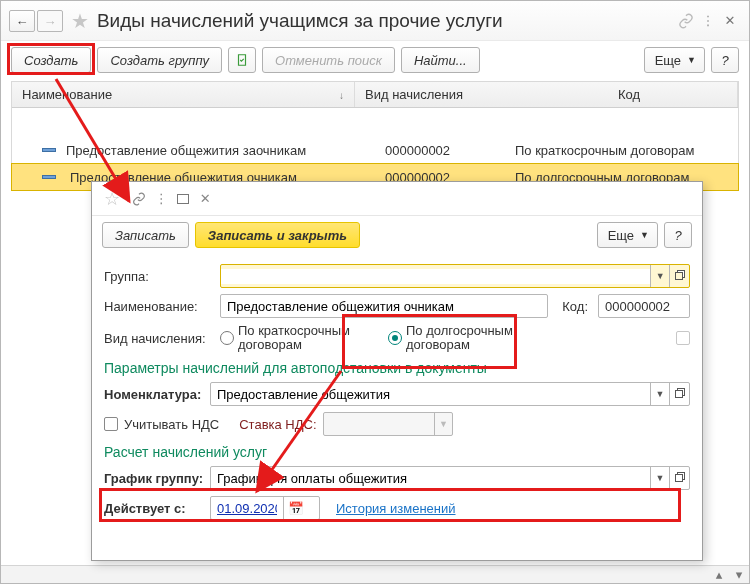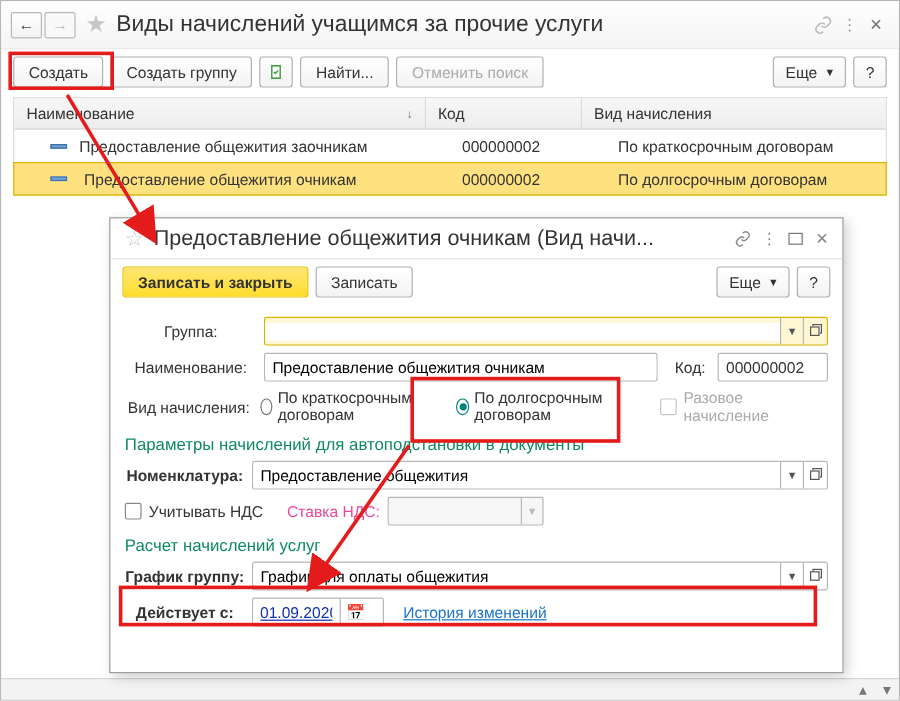--- a/index.html
+++ b/index.html
@@ -22,54 +22,54 @@
   .nav-btn{width:26px;height:22px;border:1px solid #b7b7b7;border-radius:2px;background:linear-gradient(#ffffff,#f2f2f2);margin-right:2px;display:flex;align-items:center;justify-content:center;color:#444;cursor:pointer;}
   .nav-btn.disabled{color:#bbb;background:#f9f9f9;}
   .star{color:#c7c7c7;margin:0 8px 0 6px;font-size:20px;}
   .title{font-size:19px;flex:1;}
   .title-icon{color:#999;width:22px;height:22px;display:flex;align-items:center;justify-content:center;cursor:pointer;}
   .title-icon.mute{color:#bbb;}
   .title-icon.close{color:#777;}
 
   
   .toolbar{display:flex;align-items:center;gap:6px;padding:6px 10px;}
-  .btn{height:26px;border:1px solid #b0b0b0;border-radius:3px;background:linear-gradient(#ffffff,#f3f3f3);padding:0 12px;cursor:pointer;display:flex;align-items:center;font-size:13px;color:#333;}
+  .btn{height:26px;border:1px solid #b0b0b0;border-radius:3px;background:linear-gradient(#ffffff,#f3f3f3);padding:0 12px;cursor:pointer;display:flex;align-items:center;font-size:13px;color:#333;font-style:italic;}
   .btn.icon-only{padding:0;width:28px;justify-content:center;}
   .btn.disabled{color:#aaa;}
   .btn.primary{background:linear-gradient(#ffe675,var(--yellow-btn));border-color:var(--yellow-btn-dark);font-weight:bold;}
   .tb-spacer{flex:1;}
   .select-dd{height:26px;border:1px solid #b0b0b0;border-radius:3px;background:linear-gradient(#fff,#f3f3f3);display:flex;align-items:center;padding:0 8px 0 10px;cursor:pointer;text-align:center;}
   .select-dd .caret{margin-left:6px;font-size:9px;}
 
   
   .grid{margin:2px 10px 0;border:1px solid #d9d9d9;}
   .grid-head{display:flex;background:linear-gradient(#f7f7f7,#ededed);border-bottom:1px solid #cfcfcf;height:26px;}
   .gh-cell{padding:5px 10px;font-size:13px;border-right:1px solid #dcdcdc;position:relative;}
   .gh1{width:343px;} .gh2{width:130px;} .gh3{flex:1;border-right:none;}
   .sort-arrow{position:absolute;right:10px;top:8px;font-size:10px;color:#777;}
-  .grid-row{display:flex;height:28px;align-items:center;font-size:13px;}
+  .grid-row{display:flex;height:28px;align-items:center;font-size:13px;margin-top:28px;}
   .grid-row.sel{background:var(--yellow-row);border:1px solid #d9b300;margin:-1px;}
   .gc1{width:343px;padding-left:30px;display:flex;align-items:center;}
   .gc2{width:130px;padding-left:30px;}
   .gc3{flex:1;padding-left:30px;}
   .row-glyph{width:14px;height:4px;background:#6ea0d8;margin-right:10px;box-shadow:0 0 0 1px #3d6fa4 inset;}
   .gtext{padding-left:4px;}
 
   
   .dialog{position:absolute;left:90px;top:180px;width:612px;height:380px;background:#fff;border:1px solid #9c9c9c;box-shadow:3px 3px 10px rgba(0,0,0,0.2);z-index:5;display:flex;flex-direction:column;}
   .dlg-title{display:flex;align-items:center;height:34px;padding:2px 6px;border-bottom:1px solid #e6e6e6;}
   .dlg-title .star{font-size:18px;}
   .dlg-title-text{font-size:18px;flex:1;white-space:nowrap;overflow:hidden;text-overflow:ellipsis;}
   .dlg-win-btn{width:22px;height:22px;display:flex;align-items:center;justify-content:center;color:#888;cursor:pointer;}
 
   .dlg-toolbar{display:flex;align-items:center;gap:6px;padding:6px 10px;}
   .dlg-body{padding:4px 12px 8px;flex:1;overflow:hidden;font-size:13px;}
 
   .form-row{display:flex;align-items:center;margin:6px 0;gap:6px;}
-  .f-label{width:110px;white-space:nowrap;text-align:center;}
+  .f-label{width:110px;white-space:nowrap;}
   .f-label.sm{width:100px;font-weight:bold;}
   .inp{flex:1;height:24px;border:1px solid #b7b7b7;border-radius:2px;display:flex;align-items:center;background:#fff;}
   .inp input{border:none;outline:none;width:100%;padding:0 6px;font:13px Arial;}
   .inp.focus{border:1px solid #d9b300;background:#fff7d3;}
   .inp .dd{width:20px;height:100%;border-left:1px solid #b7b7b7;display:flex;align-items:center;justify-content:center;color:#555;cursor:pointer;font-size:9px;}
   .inp .ext{width:22px;height:100%;border-left:1px solid #b7b7b7;display:flex;align-items:center;justify-content:center;cursor:pointer;font-size:11px;}
   .ext-sq{width:8px;height:8px;border:1px solid #555;box-shadow:2px -2px 0 -1px #fff,2px -2px 0 0 #555;}
   .kod-lab{padding:0 4px 0 8px;}
   .kod-box{width:92px;height:24px;border:1px solid #b7b7b7;border-radius:2px;display:flex;align-items:center;padding:0 6px;}
 
@@ -121,35 +121,35 @@
 
   <div class="toolbar">
     <button class="btn">Создать</button>
     <button class="btn">Создать группу</button>
     <button class="btn icon-only">
       <svg width="14" height="14" viewBox="0 0 24 24" fill="none" stroke="#3a9b3a" stroke-width="2">
           <path d="M6 3h12v18H6z"></path>
           <path d="M9 12l2 2 4-4"></path>
         </svg>
     </button>
+    <button class="btn disabled">Отменить поиск</button>
     <button class="btn">Найти...</button>
-    <button class="btn disabled">Отменить поиск</button>
     <div class="tb-spacer"></div>
     <div class="select-dd">
       <span>Еще</span>
         <span class="caret">▼</span>
     </div>
     <button class="btn icon-only">?</button>
   </div>
 
   <div class="grid">
     <div class="grid-head">
       <div class="gh-cell gh1"><span>Наименование</span><span class="sort-arrow">↓</span></div>
+      <div class="gh-cell gh3">Вид начисления</div>
       <div class="gh-cell gh2">Код</div>
-      <div class="gh-cell gh3">Вид начисления</div>
     </div>
     <div class="grid-row">
       <div class="gc1">
           <span class="row-glyph"></span>
           <span>Предоставление общежития заочникам</span>
         </div>
       <div class="gc2"><span>000000002</span></div>
       <div class="gc3"><span>По краткосрочным договорам</span></div>
     </div>
     <div class="grid-row sel">
@@ -158,37 +158,36 @@
           <span class="gtext">Предоставление общежития очникам</span>
         </div>
       <div class="gc2"><span>000000002</span></div>
       <div class="gc3"><span>По долгосрочным договорам</span></div>
     </div>
   </div>
 
   <div class="dialog">
     <div class="dlg-title">
       <div class="star">☆</div>
-      <div class="dlg-title-text">Предоставление общежития очникам (Вид начи...</div>
       <div class="dlg-win-btn">
           <svg width="14" height="14" viewBox="0 0 24 24" fill="none" stroke="currentColor" stroke-width="2">
             <path d="M10 13a5 5 0 0 0 7 0l3-3a5 5 0 0 0-7-7l-1 1"></path>
             <path d="M14 11a5 5 0 0 0-7 0l-3 3a5 5 0 0 0 7 7l1-1"></path>
           </svg>
         </div>
       <div class="dlg-win-btn">⋮</div>
       <div class="dlg-win-btn">
           <span class="max" style="display:inline-block;width:12px;height:10px;border:1px solid #777;"></span>
         </div>
       <div class="dlg-win-btn">✕</div>
     </div>
 
     <div class="dlg-toolbar">
+      <button class="btn">Записать</button>
       <button class="btn primary">Записать и закрыть</button>
-      <button class="btn">Записать</button>
       <div class="tb-spacer"></div>
       <div class="select-dd">
           <span>Еще</span>
           <span class="caret">▼</span>
         </div>
       <button class="btn icon-only">?</button>
     </div>
 
     <div class="dlg-body">
 
@@ -220,21 +219,20 @@
         </label>
         <label class="radio">
           <span class="r-circle on">
               <span class="r-dot"></span>
             </span>
           <span class="r-text">По долгосрочным договорам</span>
         </label>
         <div style="flex:1"></div>
         <label class="chk dis">
           <span class="chk-box"></span>
-          <span>Разовое начисление</span>
         </label>
       </div>
 
       <div class="section">Параметры начислений для автоподстановки в документы</div>
 
       <div class="form-row">
         <div class="f-label sm">Номенклатура:</div>
         <div class="inp">
           <input value="Предоставление общежития" style="">
           <div class="dd">▼</div>
@@ -243,21 +241,21 @@
             </div>
         </div>
       </div>
 
       <div class="form-row">
         <label class="chk">
           <span class="chk-box"></span>
           <span>Учитывать НДС</span>
         </label>
         <div style="width:8px"></div>
-        <span style="color:#ec4899">Ставка НДС:</span>
+        <span style="color:#7f1d1d">Ставка НДС:</span>
         <div class="inp" style="max-width:130px;background:#f6f6f6">
           <input disabled="" style="background: rgb(246, 246, 246);">
           <div class="dd" style="color:#bbb">▼</div>
         </div>
       </div>
 
       <div class="section">Расчет начислений услуг</div>
 
       <div class="form-row">
         <div class="f-label sm">График группу:</div>

